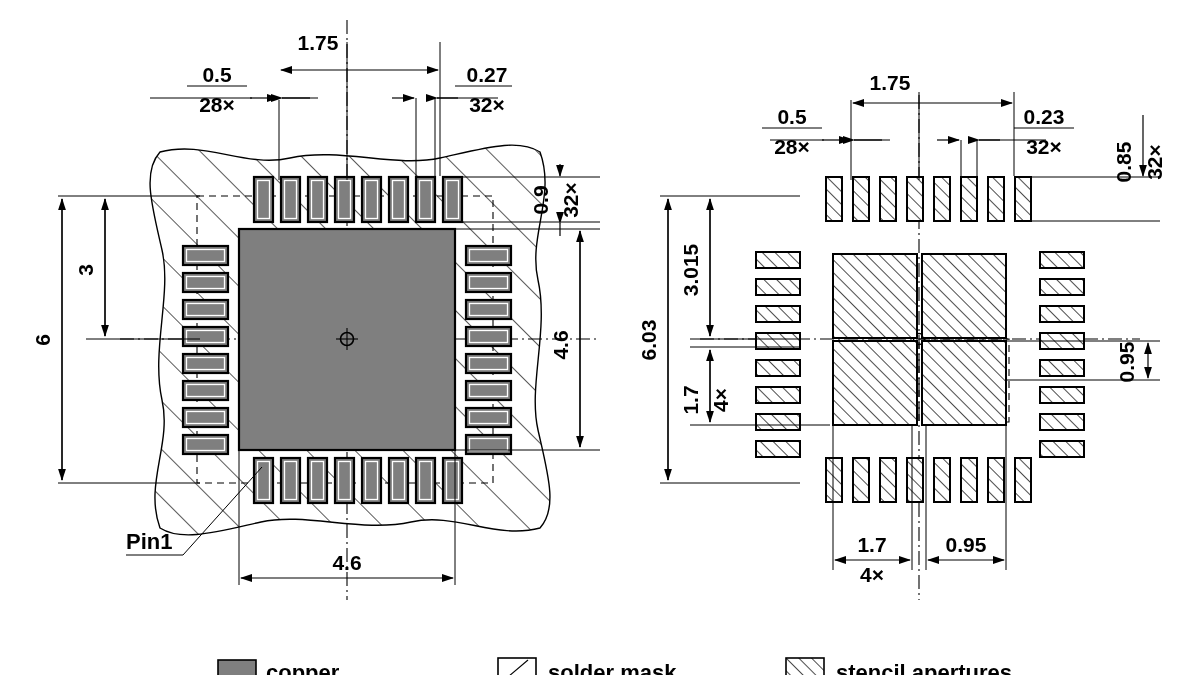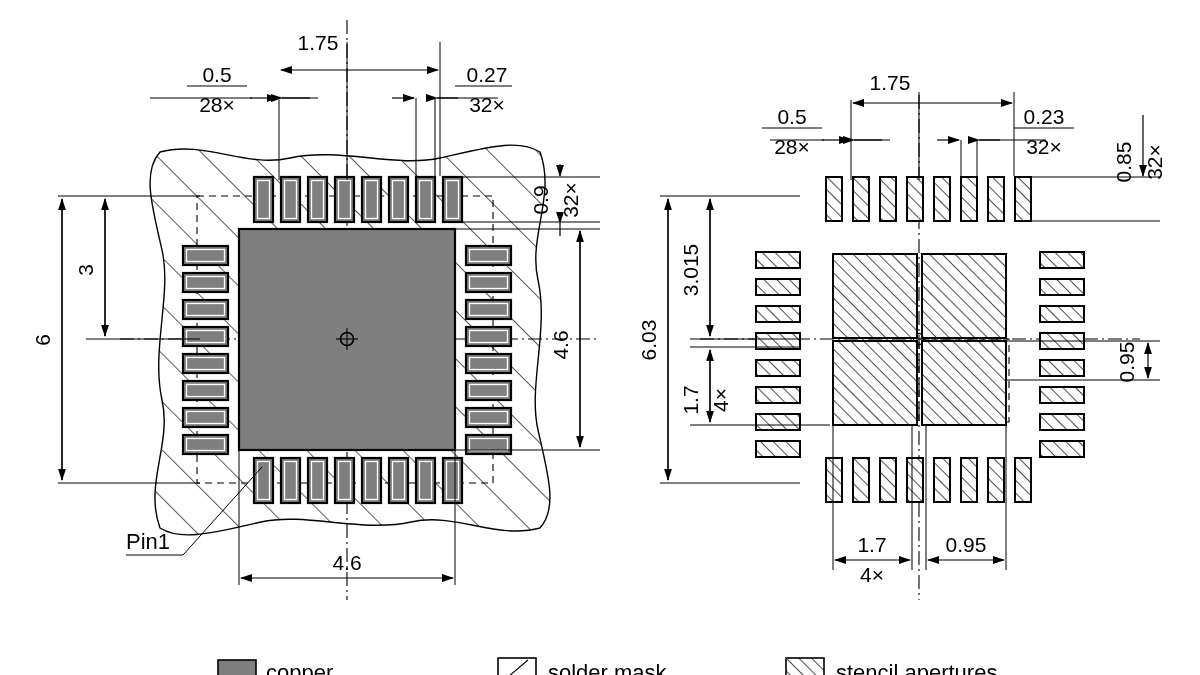--- a/index.html
+++ b/index.html
@@ -11,20 +11,21 @@
     width: 1200px;
     height: 675px;
     overflow: hidden;
     font-family: "Liberation Sans", sans-serif;
   }
   #drawing-root {
     position: relative;
     width: 1200px;
     height: 544px;
     background: #ffffff;
+    font-weight: bold;
   }
   svg.cad {
     display: block;
     width: 1200px;
     height: 675px;
   }
   .dimtext {
     font-family: "Liberation Sans", sans-serif;
     font-size: 21px;
     fill: #000000;

